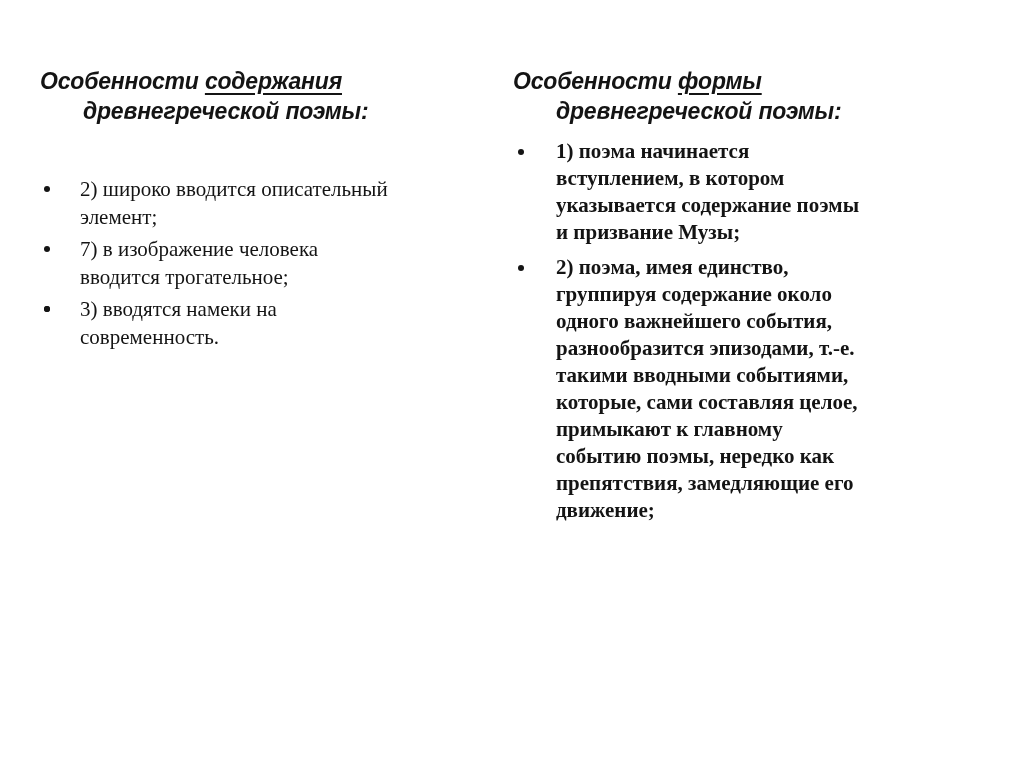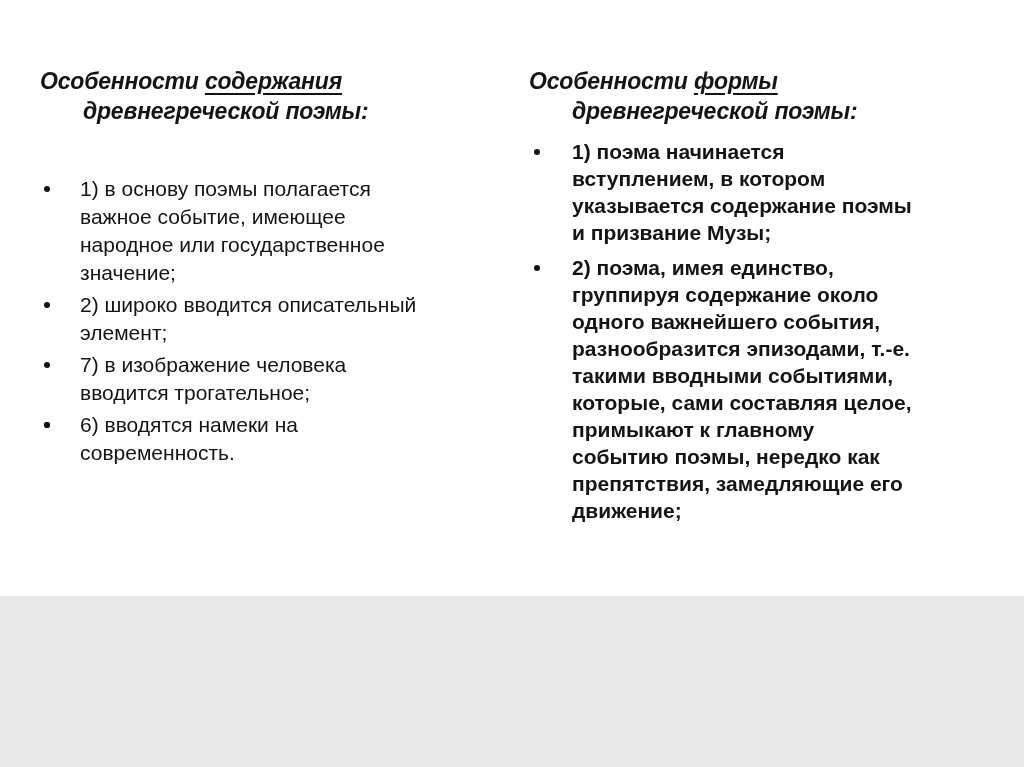--- a/index.html
+++ b/index.html
@@ -1,51 +1,51 @@
 <!DOCTYPE html>
 <html lang="ru" style="--bg: #ffffff; --text: #141414;"><head>
 <meta charset="utf-8">
 <style>
   :root { --bg: #ffffff; --text: #141414; }
   * { box-sizing: border-box; }
   html, body { margin: 0; padding: 0; background: #e9e9e9; }
   .slide {
     position: relative;
     width: 1024px;
-    height: 596px;
+    height: 767px;
     margin: 0 auto;
     background: var(--bg);
     color: var(--text);
     font-family: "Liberation Sans", "DejaVu Sans", sans-serif;
     overflow: hidden;
   }
   .col { position: absolute; top: 66px; }
   .col-left  { left: 40px;  width: 482px; }
-  .col-right { left: 529px; width: 474px; }
+  .col-right { left: 513px; width: 474px; }
 
   .heading {
     margin: 0;
     font-size: 23px;
     font-weight: 700;
     font-style: italic;
     line-height: 30px;
     letter-spacing: -0.2px;
   }
   .h-line2 { padding-left: 43px; }
   .underlined {
     text-decoration: underline;
     text-decoration-thickness: 2px;
     text-underline-offset: 4px;
   }
 
   .bullets { list-style: none; margin: 0; padding: 0; }
   .col-left  .bullets { margin-top: 49px; }
   .col-right .bullets { margin-top: 12px; }
 
-  .bullets li { position: relative; }
+  .bullets li { position: relative; font-family: Liberation Serif, serif; }
   .col-left  li {
     padding-left: 40px;
     font-size: 21px;
     line-height: 28px;
     font-weight: 400;
     margin-bottom: 4px;
   }
   .col-right li {
     padding-left: 43px;
     font-size: 21px;
@@ -68,30 +68,26 @@
 <body>
 
 <div class="slide">
 
   <section class="col col-left">
     <h2 class="heading">
       <div class="h-line1"><span>Особенности </span><span class="underlined">содержания</span></div>
       <div class="h-line2">древнегреческой поэмы:</div>
     </h2>
     <ul class="bullets">
-      <li><span class="dot"></span><span class="btext">1) в основу поэмы полагается
-важное событие, имеющее
-народное или государственное
-значение;</span></li>
       <li><span class="dot"></span><span class="btext">2) широко вводится описательный
 элемент;</span></li>
       <li><span class="dot"></span><span class="btext">7) в изображение человека
 вводится трогательное;</span></li>
       <li><span class="dot"></span></li>
-      <li><span class="dot"></span><span class="btext">6) вводятся намеки на
+      <li><span class="dot"></span><span class="btext">3) вводятся намеки на
 современность.</span></li>
     </ul>
   </section>
 
   <section class="col col-right">
     <h2 class="heading">
       <div class="h-line1"><span>Особенности </span><span class="underlined">формы</span></div>
       <div class="h-line2">древнегреческой поэмы:</div>
     </h2>
     <ul class="bullets">

